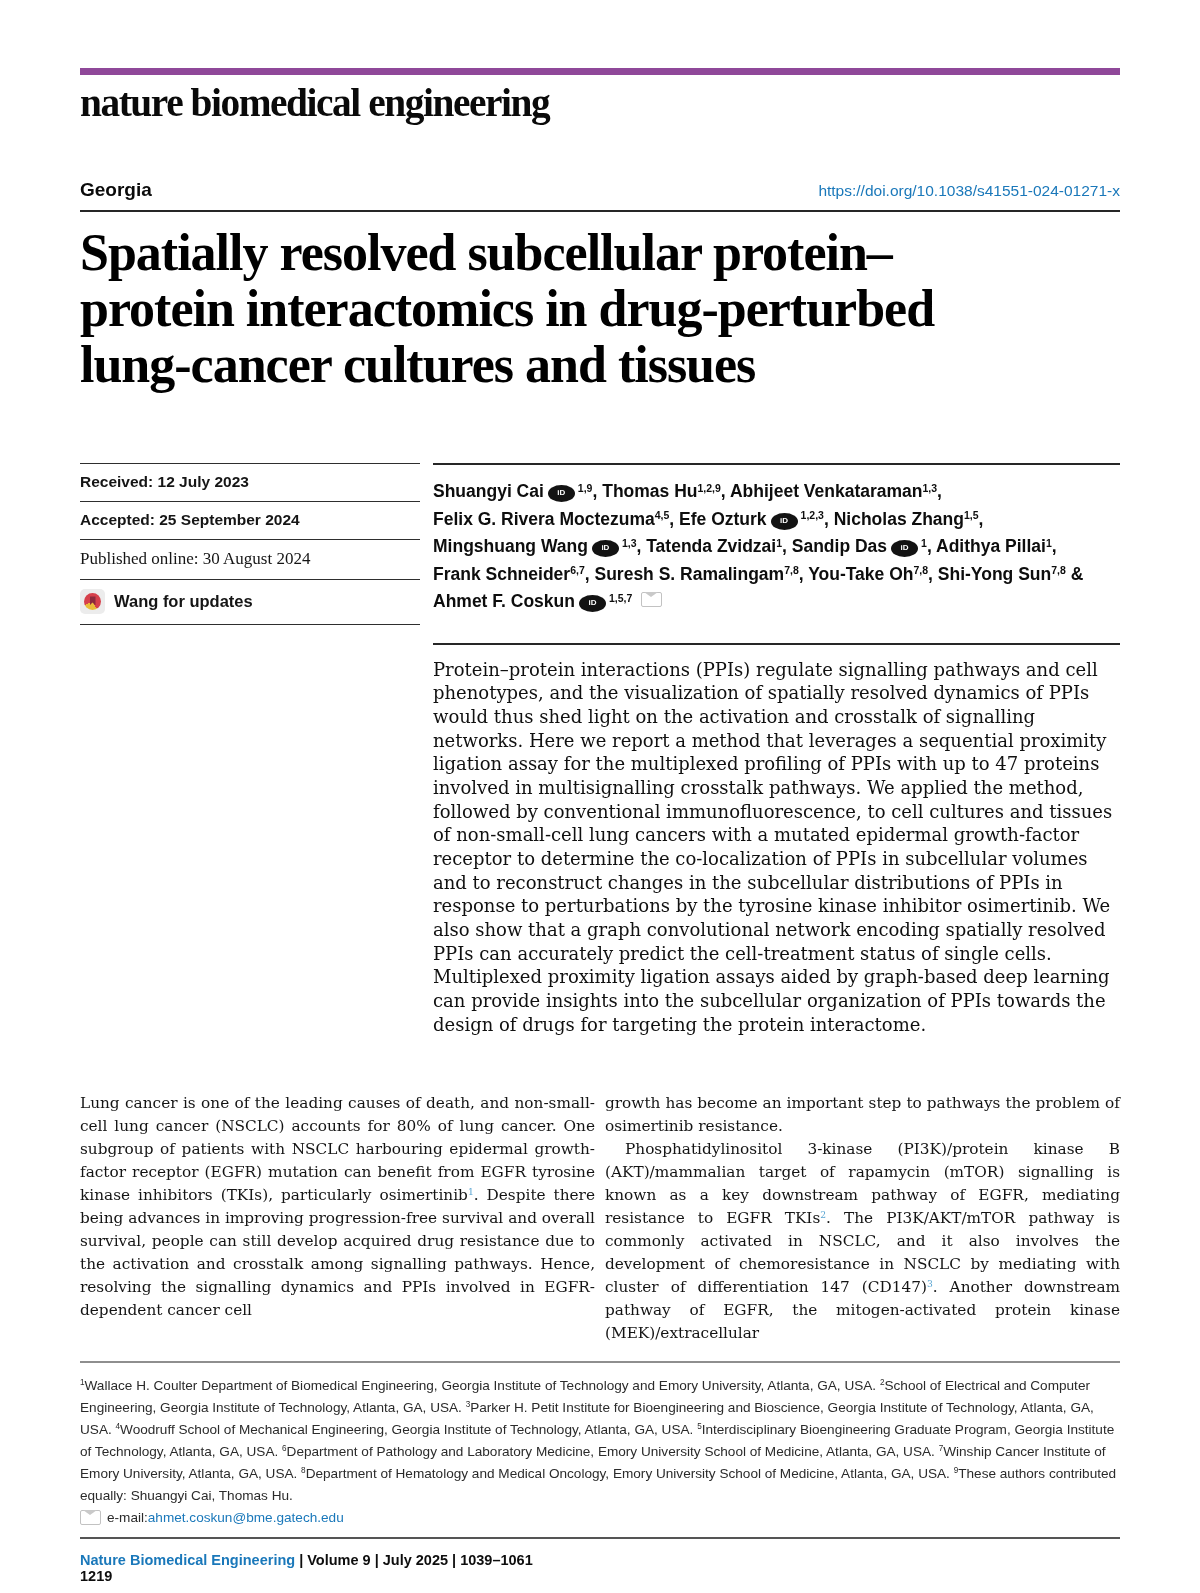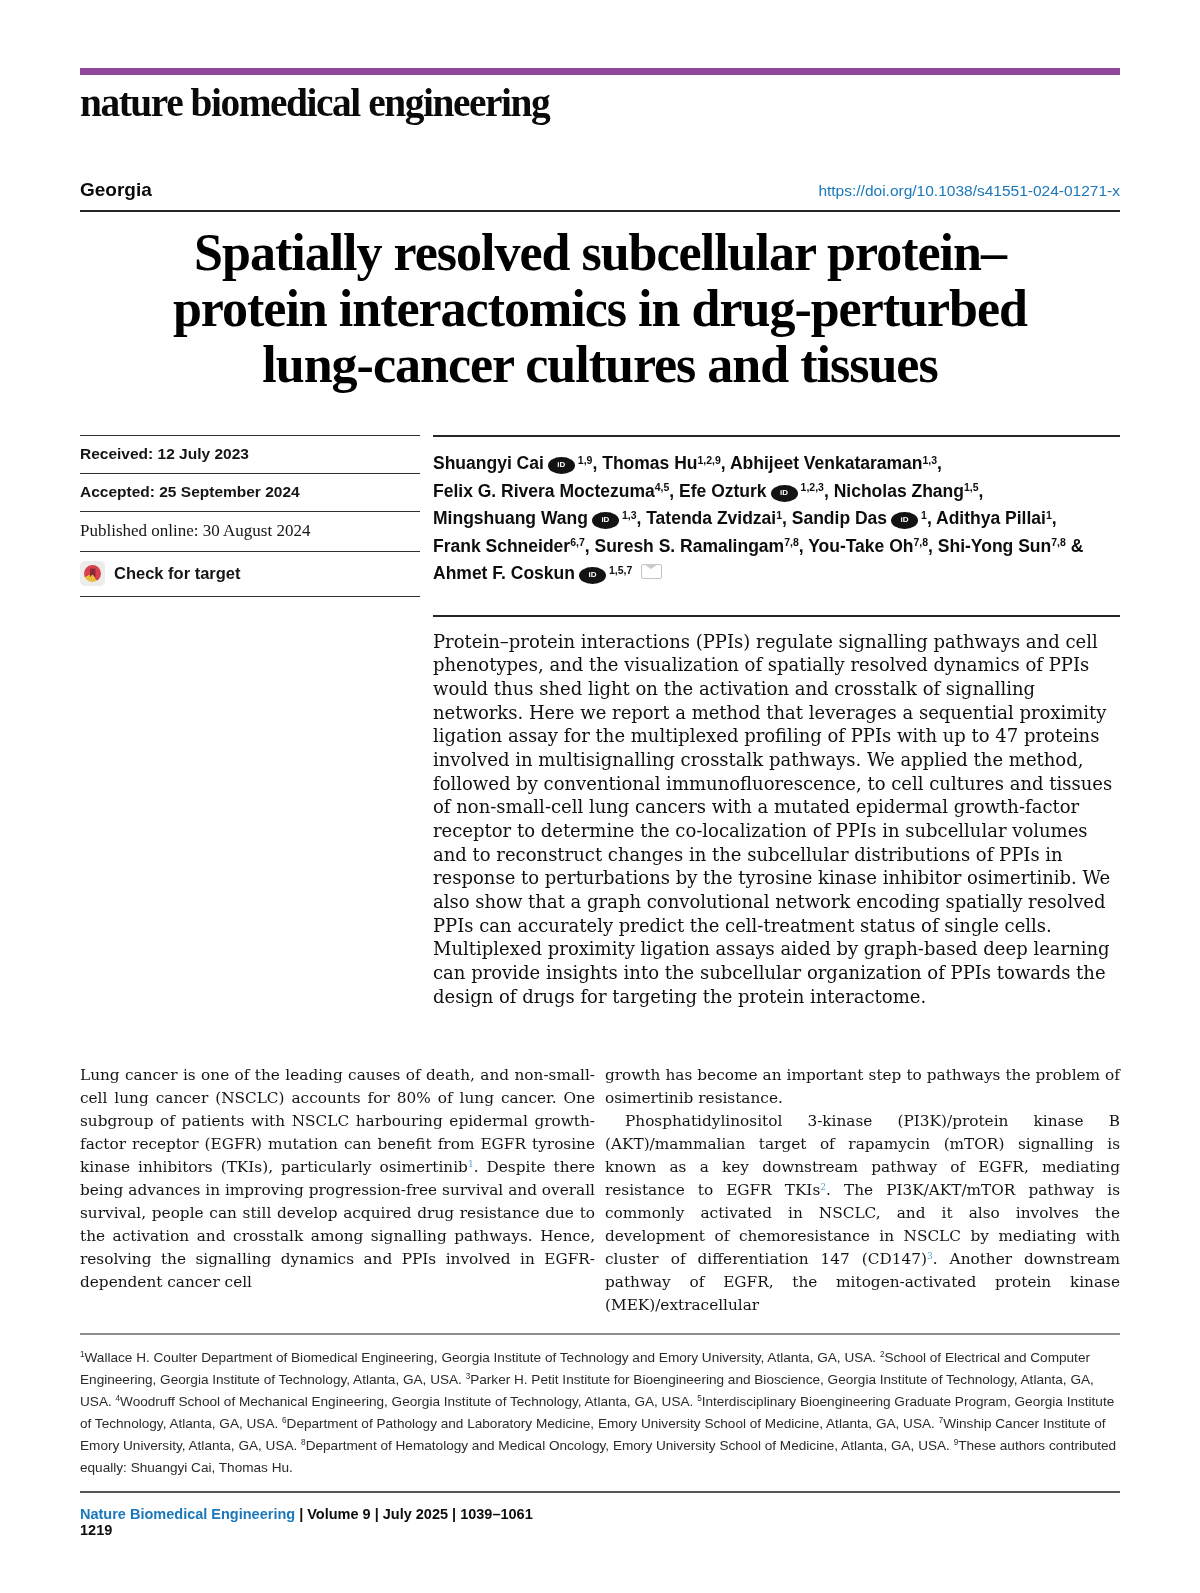--- a/index.html
+++ b/index.html
@@ -21,21 +21,21 @@
   a.link { color:var(--link,#1a78ba); text-decoration:none; }
   .doi { font-size:15.5px; font-weight:400; }
   .rule-dark { border:none; border-top:2px solid #262626; margin:9px 0 0 0; }
   
   .title {
     margin-top:13px; font-family:"Liberation Serif", serif; font-weight:700;
     font-size:52px; line-height:1.08; letter-spacing:-1px; color:#000;
     white-space:pre-line;
   }
   
-  .meta-grid { margin-top:42px; display:grid; grid-template-columns:340px 687px; justify-content:space-between; }
+  .meta-grid { margin-top:70px; display:grid; grid-template-columns:340px 687px; justify-content:space-between; }
   .dates { border-top:1px solid #2e2e2e; }
   .date-row { border-bottom:1px solid #2e2e2e; padding:9px 0 10px 0; font-size:15.5px; font-weight:700; color:#151515; }
   .date-row.serif { font-family:"Liberation Serif", serif; font-weight:400; font-size:17px; }
   .check-row { display:flex; align-items:center; gap:9px; cursor:pointer; }
   .check-label { font-size:16.5px; font-weight:700; }
   .icon-crossmark { width:25px; height:25px; border-radius:5px; background:#ececec; display:inline-flex; align-items:center; justify-content:center; position:relative; flex:0 0 auto; }
   .icon-crossmark::before { content:""; width:17px; height:17px; border-radius:50%;
     background:conic-gradient(from 150deg, #e9bd3a 0 95deg, #d6404b 95deg 360deg); }
   .icon-crossmark::after { content:""; position:absolute; top:7px; left:9.5px; width:6px; height:9px;
     background:#8c2a3c; clip-path:polygon(0 0,100% 0,100% 100%,50% 68%,0 100%); }
@@ -87,32 +87,32 @@
   <div class="accent-bar"></div>
 
   <div class="logo">nature biomedical engineering</div>
 
   <div class="article-row">
     <span class="article-label">Georgia</span>
     <a class="link doi">https://doi.org/10.1038/s41551-024-01271-x</a>
   </div>
   <hr class="rule-dark">
 
-  <h1 class="title" style="margin-bottom:0;text-align:center;">Spatially resolved subcellular protein–
+  <h1 class="title" style="margin-bottom:0;">Spatially resolved subcellular protein–
 protein interactomics in drug-perturbed
 lung-cancer cultures and tissues</h1>
 
   <div class="meta-grid">
     <div class="dates">
       <div class="date-row">Received: 12 July 2023</div>
       <div class="date-row">Accepted: 25 September 2024</div>
       <div class="date-row serif">Published online: 30 August 2024</div>
       <div class="date-row check-row">
         <span class="icon-crossmark"></span>
-        <span class="check-label">Check for target</span>
+        <span class="check-label">Wang for updates</span>
       </div>
     </div>
 
     <div>
       <div class="authors"><span>Shuangyi Cai</span><span class="icon-orcid">iD</span><sup>1,9</sup><span>, Thomas Hu</span><sup>1,2,9</sup><span>, Abhijeet Venkataraman</span><sup>1,3</sup><span>,</span><br><span>Felix G. Rivera Moctezuma</span><sup>4,5</sup><span>, Efe Ozturk</span><span class="icon-orcid">iD</span><sup>1,2,3</sup><span>, Nicholas Zhang</span><sup>1,5</sup><span>,</span><br><span>Mingshuang Wang</span><span class="icon-orcid">iD</span><sup>1,3</sup><span>, Tatenda Zvidzai</span><sup>1</sup><span>, Sandip Das</span><span class="icon-orcid">iD</span><sup>1</sup><span>, Adithya Pillai</span><sup>1</sup><span>,</span><br><span>Frank Schneider</span><sup>6,7</sup><span>, Suresh S. Ramalingam</span><sup>7,8</sup><span>, You-Take Oh</span><sup>7,8</sup><span>, Shi-Yong Sun</span><sup>7,8</sup><span> &amp;</span><br><span>Ahmet F. Coskun</span><span class="icon-orcid">iD</span><sup>1,5,7</sup><span class="icon-envelope"></span></div>
       <div class="abstract">Protein–protein interactions (PPIs) regulate signalling pathways and cell phenotypes, and the visualization of spatially resolved dynamics of PPIs would thus shed light on the activation and crosstalk of signalling networks. Here we report a method that leverages a sequential proximity ligation assay for the multiplexed profiling of PPIs with up to 47 proteins involved in multisignalling crosstalk pathways. We applied the method, followed by conventional immunofluorescence, to cell cultures and tissues of non-small-cell lung cancers with a mutated epidermal growth-factor receptor to determine the co-localization of PPIs in subcellular volumes and to reconstruct changes in the subcellular distributions of PPIs in response to perturbations by the tyrosine kinase inhibitor osimertinib. We also show that a graph convolutional network encoding spatially resolved PPIs can accurately predict the cell-treatment status of single cells. Multiplexed proximity ligation assays aided by graph-based deep learning can provide insights into the subcellular organization of PPIs towards the design of drugs for targeting the protein interactome.</div>
     </div>
   </div>
 
   <div class="body-grid">
@@ -120,20 +120,25 @@
       <p><span>Lung cancer is one of the leading causes of death, and non-small-cell lung cancer (NSCLC) accounts for 80% of lung cancer. One subgroup of patients with NSCLC harbouring epidermal growth-factor receptor (EGFR) mutation can benefit from EGFR tyrosine kinase inhibitors (TKIs), particularly osimertinib</span><sup class="ref">1</sup><span>. Despite there being advances in improving progression-free survival and overall survival, people can still develop acquired drug resistance due to the activation and crosstalk among signalling pathways. Hence, resolving the signalling dynamics and PPIs involved in EGFR-dependent cancer cell</span></p>
     </div>
     <div>
       <p><span>growth has become an important step to pathways the problem of osimertinib resistance.</span></p>
       <p class="indent"><span>Phosphatidylinositol 3-kinase (PI3K)/protein kinase B (AKT)/mammalian target of rapamycin (mTOR) signalling is known as a key downstream pathway of EGFR, mediating resistance to EGFR TKIs</span><sup class="ref">2</sup><span>. The PI3K/AKT/mTOR pathway is commonly activated in NSCLC, and it also involves the development of chemoresistance in NSCLC by mediating with cluster of differentiation 147 (CD147)</span><sup class="ref">3</sup><span>. Another downstream pathway of EGFR, the mitogen-activated protein kinase (MEK)/extracellular</span></p>
     </div>
   </div>
 
   <div class="footnotes"><sup>1</sup><span>Wallace H. Coulter Department of Biomedical Engineering, Georgia Institute of Technology and Emory University, Atlanta, GA, USA. </span><sup>2</sup><span>School of Electrical and Computer Engineering, Georgia Institute of Technology, Atlanta, GA, USA. </span><sup>3</sup><span>Parker H. Petit Institute for Bioengineering and Bioscience, Georgia Institute of Technology, Atlanta, GA, USA. </span><sup>4</sup><span>Woodruff School of Mechanical Engineering, Georgia Institute of Technology, Atlanta, GA, USA. </span><sup>5</sup><span>Interdisciplinary Bioengineering Graduate Program, Georgia Institute of Technology, Atlanta, GA, USA. </span><sup>6</sup><span>Department of Pathology and Laboratory Medicine, Emory University School of Medicine, Atlanta, GA, USA. </span><sup>7</sup><span>Winship Cancer Institute of Emory University, Atlanta, GA, USA. </span><sup>8</sup><span>Department of Hematology and Medical Oncology, Emory University School of Medicine, Atlanta, GA, USA. </span><sup>9</sup><span>These authors contributed equally: Shuangyi Cai, Thomas Hu.</span></div>
 
+  <div class="email-line">
+    <span class="icon-envelope"></span>
+    <span>e-mail: </span>
+    <a class="link">ahmet.coskun@bme.gatech.edu</a>
+  </div>
 
   <div class="footer">
     <span>
       <a class="link">Nature Biomedical Engineering</a><span> | Volume 9 | July 2025 | 1039–1061</span>
     </span>
     <span>1219</span>
   </div>
 
 </div>
 

